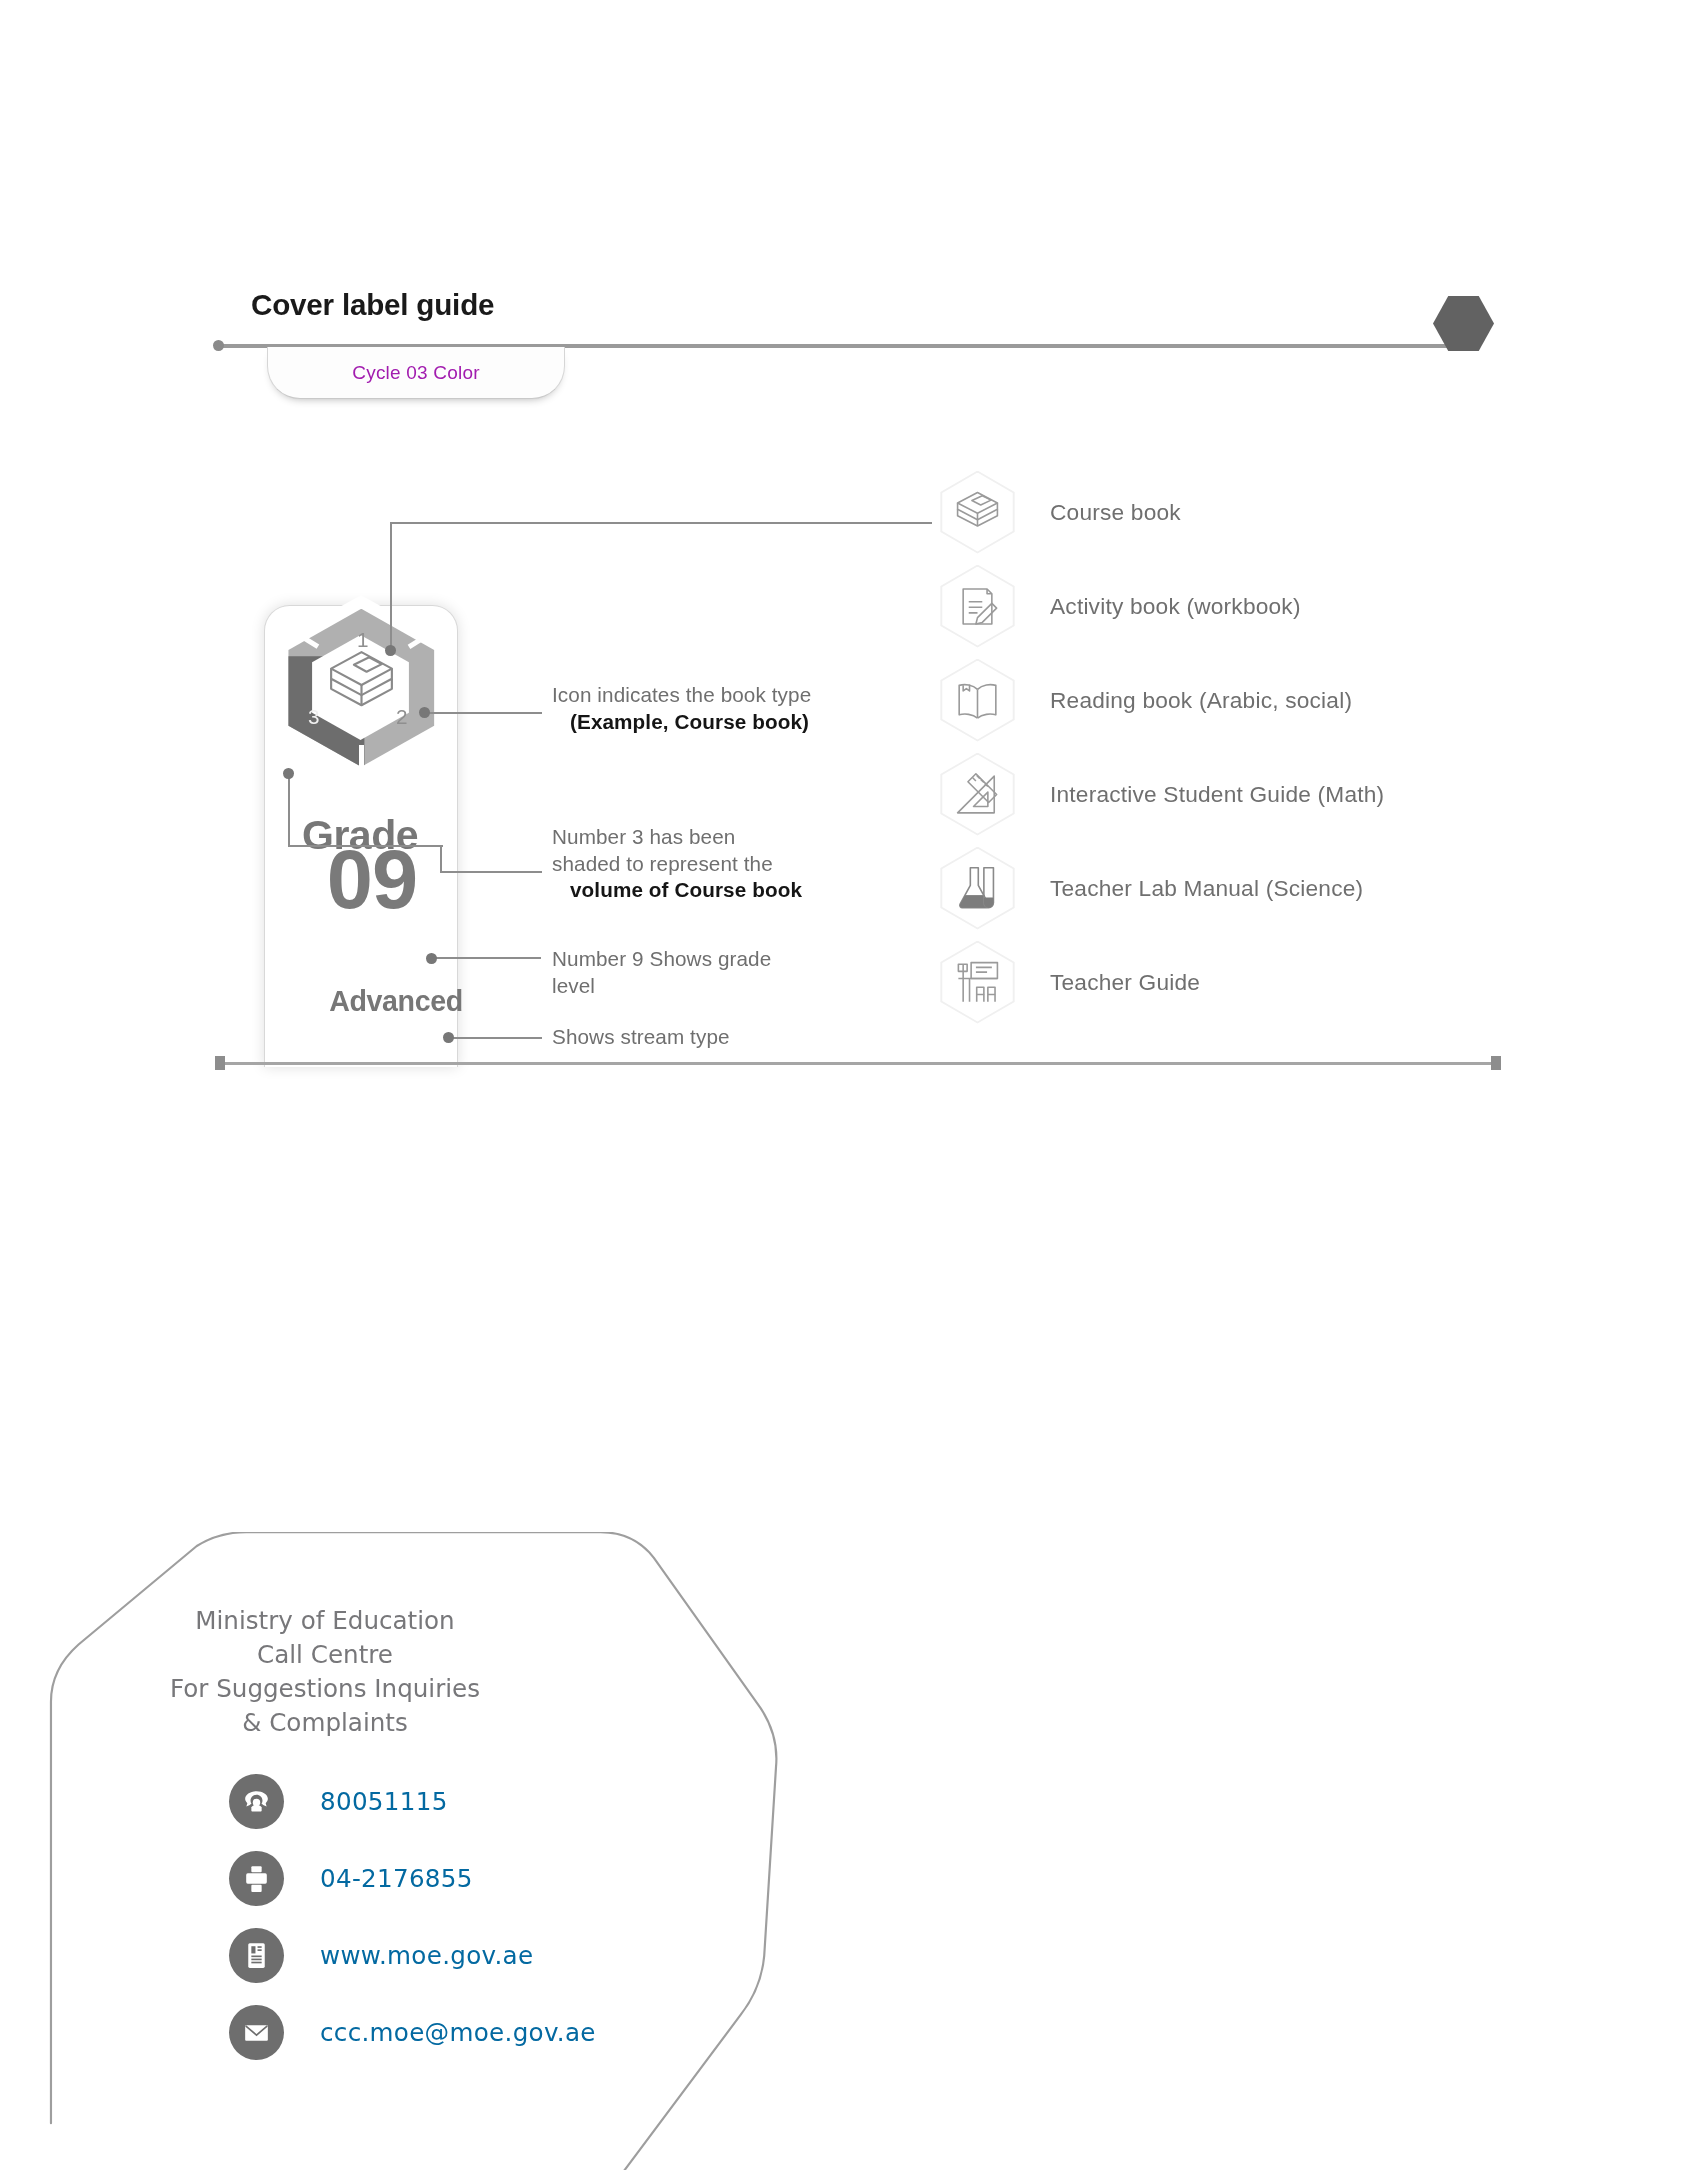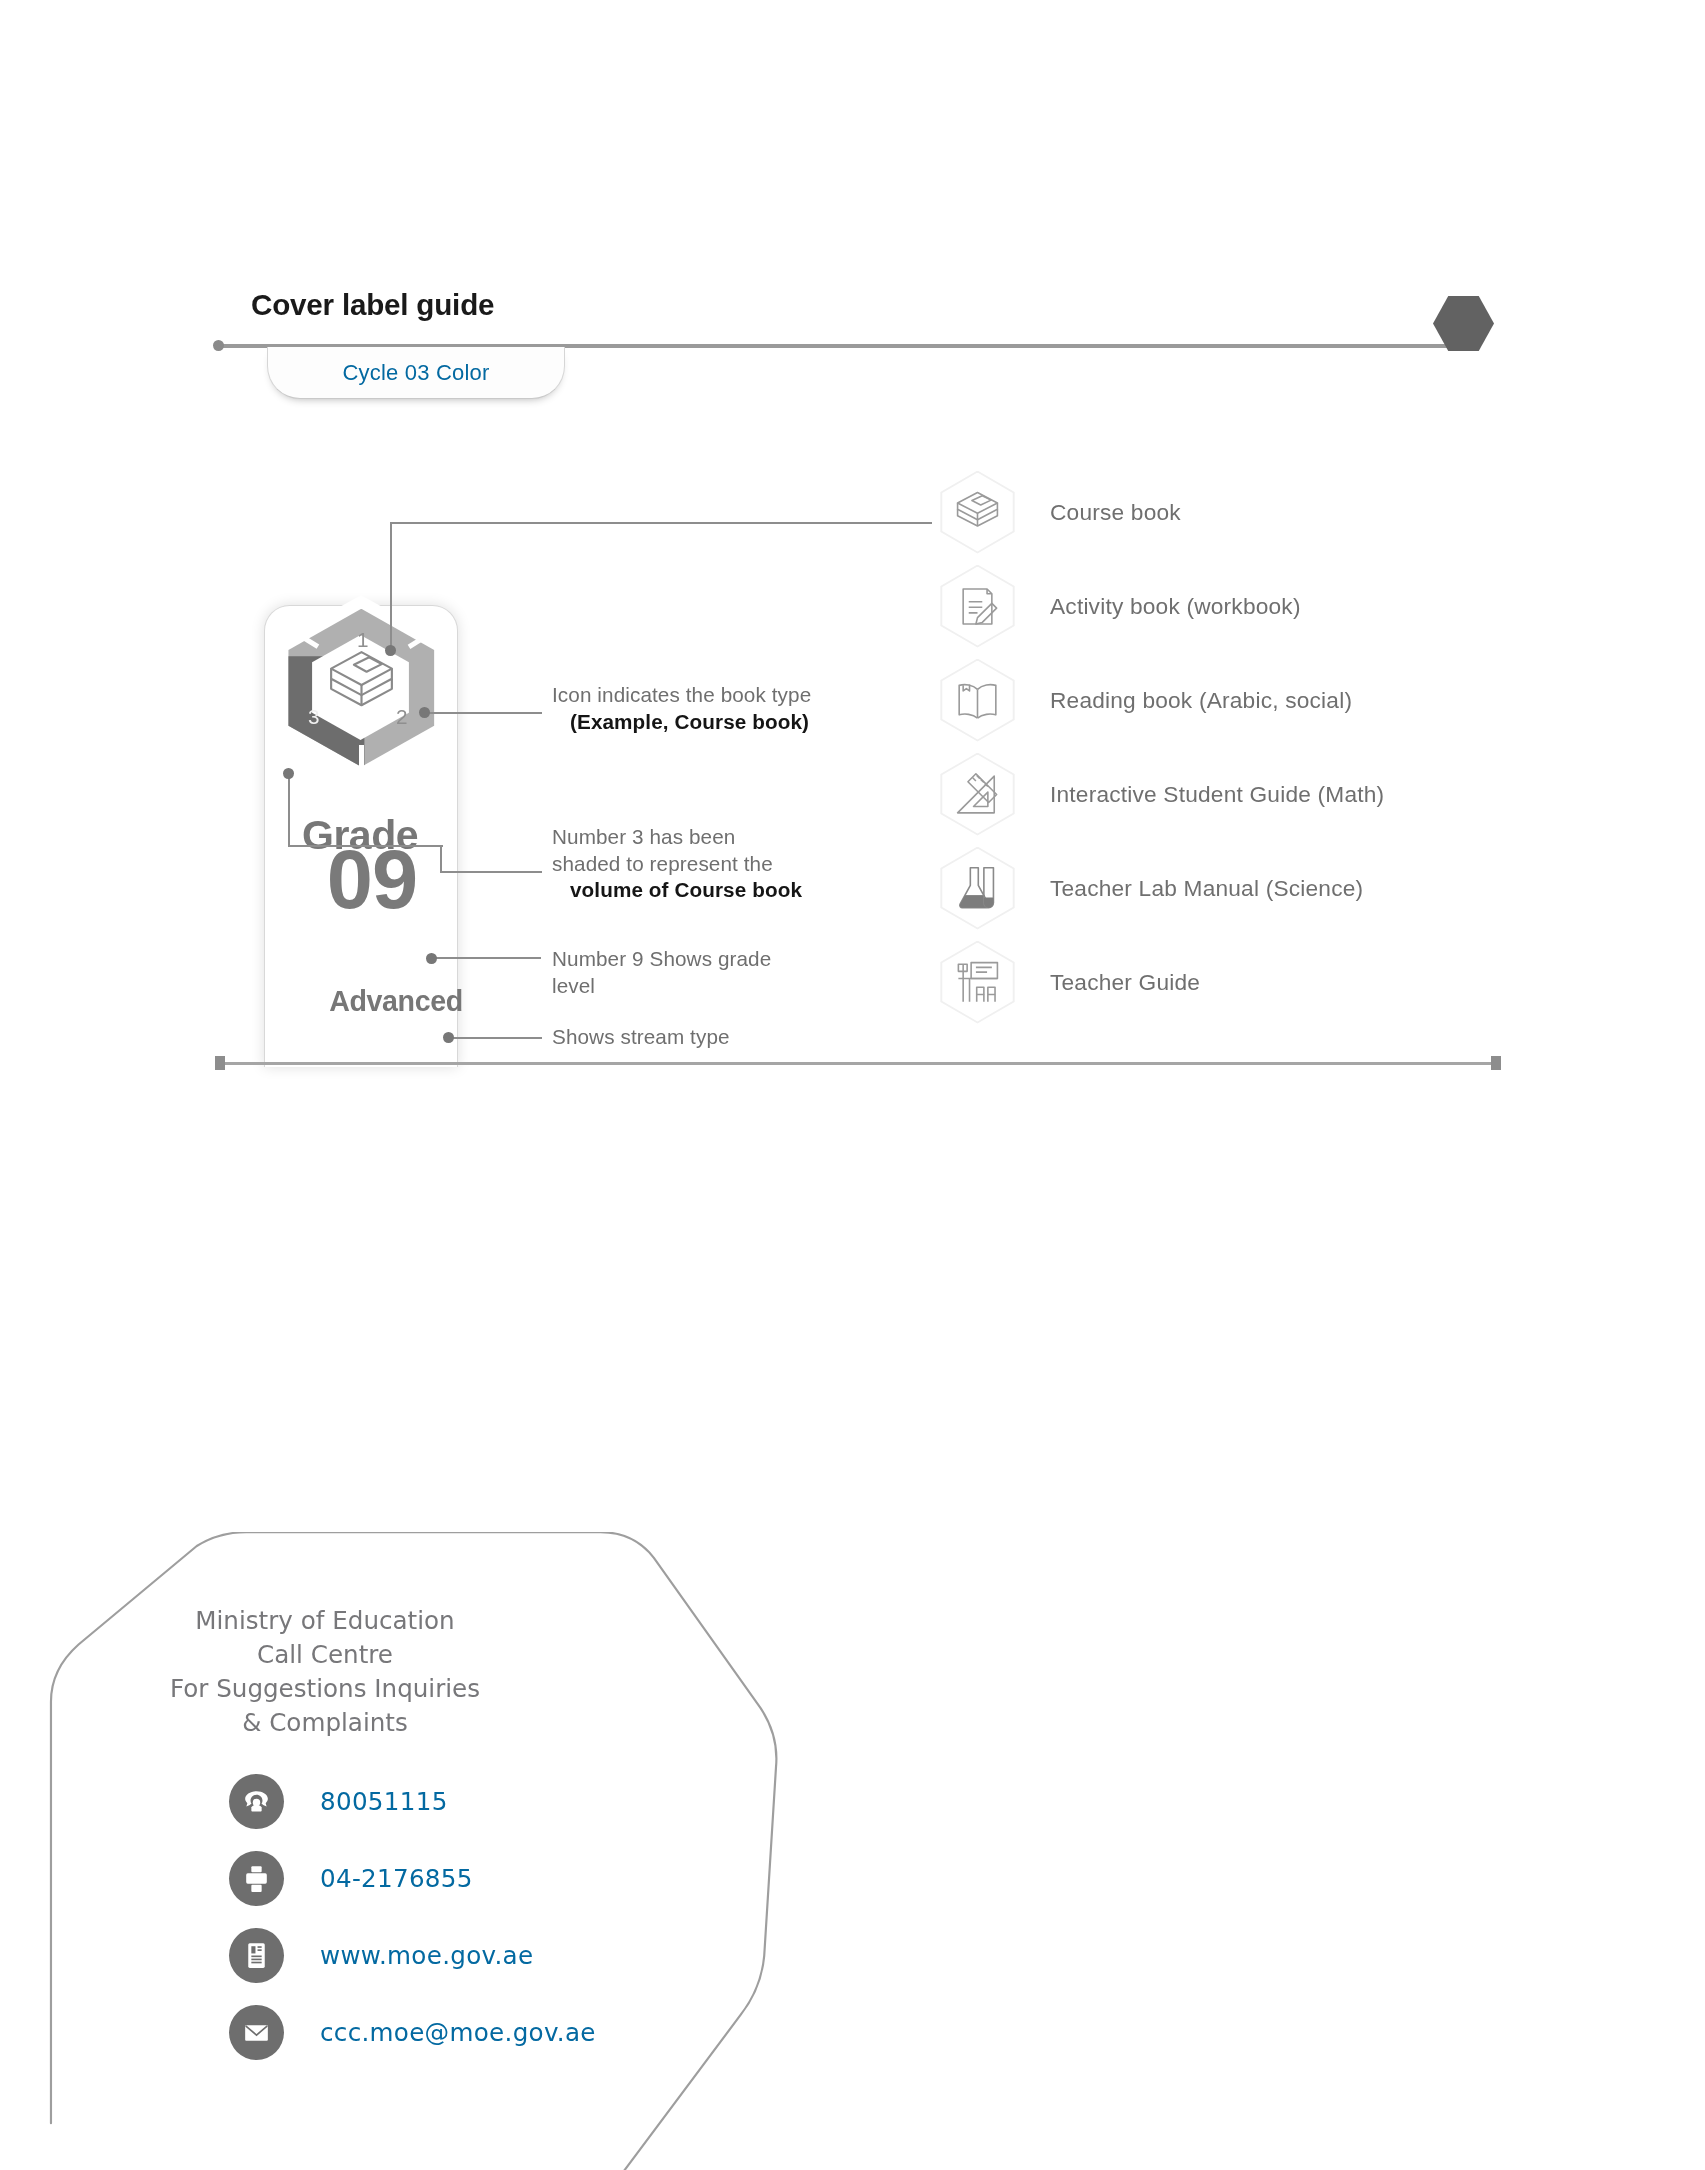--- a/index.html
+++ b/index.html
@@ -66,22 +66,22 @@
     border-bottom: 1px solid #c9c9c9;
     border-left: 1px solid #d6d6d6;
     border-right: 1px solid #d6d6d6;
     border-radius: 0 0 33px 33px;
     box-shadow: 0 4.9px 8.9px -4.9px rgba(0,0,0,0.30);
     display: flex;
     align-items: center;
     justify-content: center;
   }
   #cycle-tab-label {
-    font-size: 22px;
-    color: #0369a1;
+    font-size: 19px;
+    color: #a21caf;
     letter-spacing: 0.2px;
     white-space: nowrap;
   }
 
   
   #bottom-rule {
     position: absolute;
     left: 219px;
     top: 1062px;
     width: 1279px;

